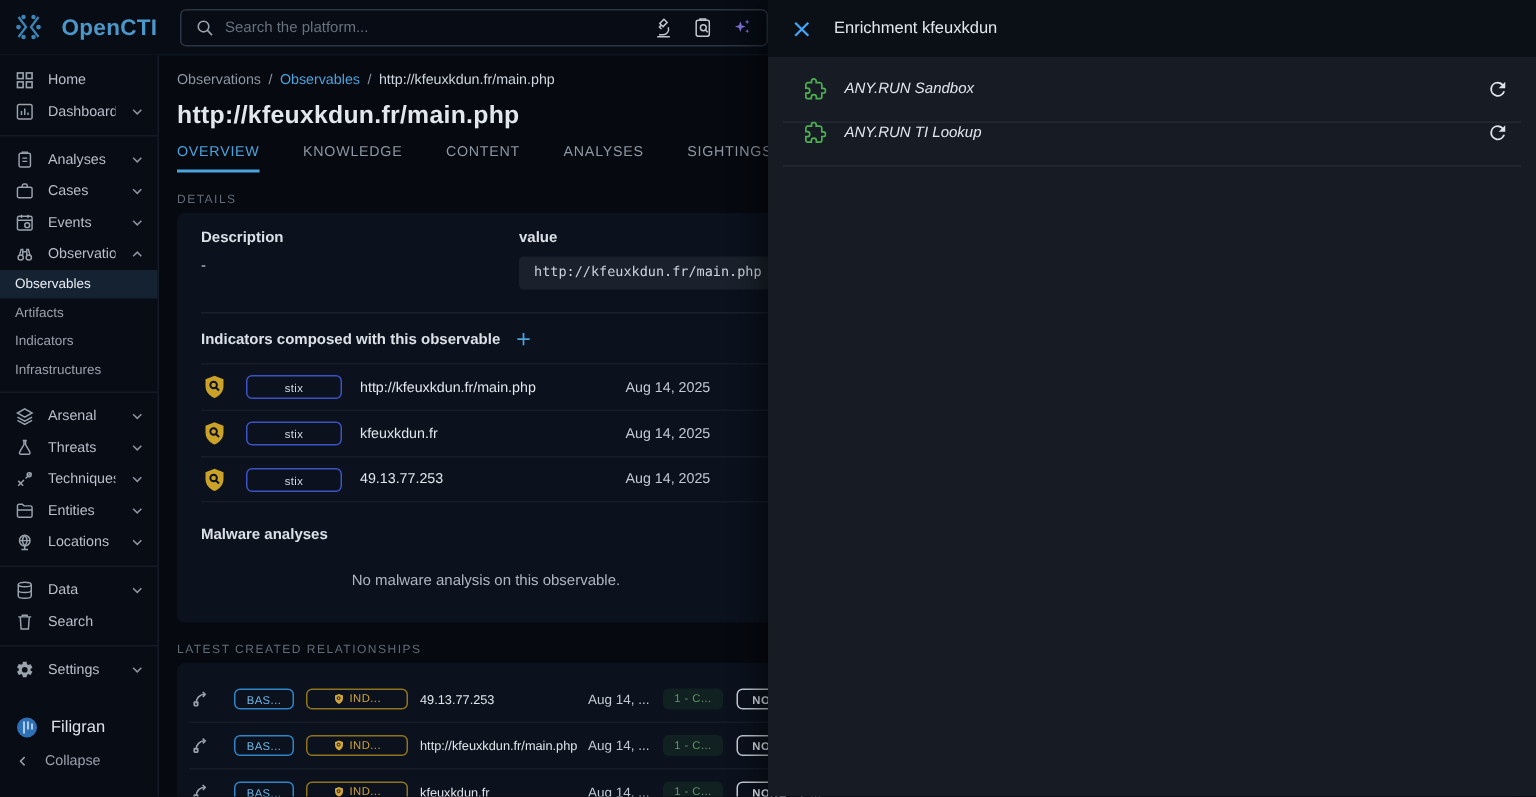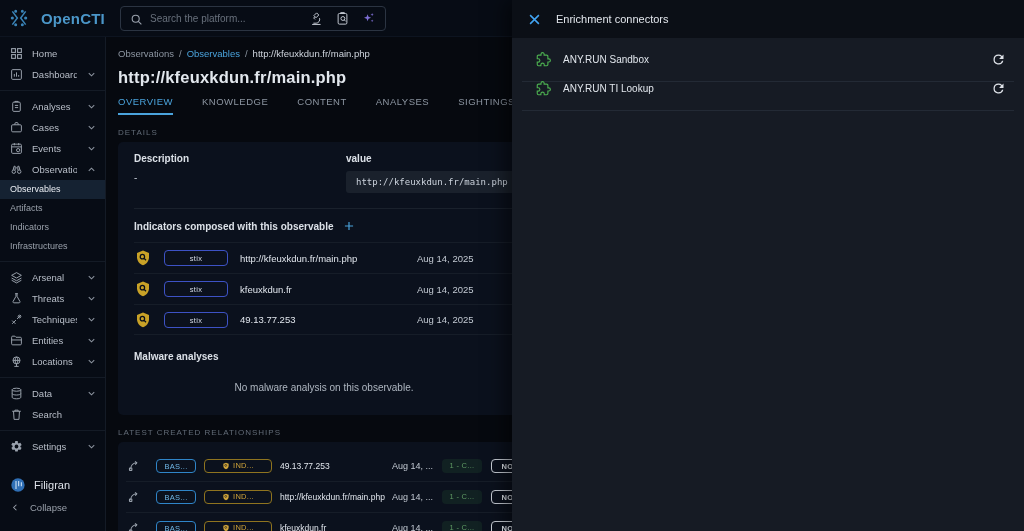--- a/index.html
+++ b/index.html
@@ -6,21 +6,21 @@
   html,body { width:1024px; height:531px; overflow:hidden; background:#06090f;
     font-family:"Liberation Sans", sans-serif; color:#dfe4ec; }
   .app { position:relative; width:1024px; height:531px; }
 
   
   .topbar { position:absolute; top:0; left:0; width:100%; height:37px; background:#070c15;
     display:flex; align-items:center; border-bottom:1px solid #0d1420; }
   .logo { width:106px; display:flex; align-items:center; gap:12px; padding-left:9px; cursor:pointer;text-align:right; }
   .logo svg { width:20px; height:20px; }
   .logo-text { font-size:15px; font-weight:600; color:#4b97c9; letter-spacing:.2px; }
-  .searchbox { margin-left:14px; width:266px; height:25px; border:1px solid #2b3442; border-radius:4px;
+  .searchbox { margin-left:14px; width:392px; height:25px; border:1px solid #2b3442; border-radius:4px;
     display:flex; align-items:center; padding:4px 9px; gap:7px; }
   .searchbox input { flex:1; background:transparent; border:none; outline:none; color:#c7cdd6;
     font-size:10px; font-family:"Liberation Sans",sans-serif; }
   .searchbox input::placeholder { color:#68707c; }
   .sb-icons { display:flex; align-items:center; gap:11px; }
   .sb-icons .icnbtn { width:15px; height:15px; color:#c0c6cf; cursor:pointer; }
   .icnbtn svg { width:100%; height:100%; }
 
   
   .sidebar { position:absolute; top:37px; left:0; bottom:0; width:106px; background:#070c15;
@@ -105,21 +105,21 @@
 
   
   .drawer { position:absolute; top:0; left:512px; width:512px; bottom:0; background:#161b24;
     box-shadow:-7px 0 18px rgba(0,0,0,.5); }
   .drawer-header { height:38px; background:#0b0f16; display:flex; align-items:center; padding:0 15px; gap:14px; }
   .close-btn { width:15px; height:15px; color:#42a5f5; cursor:pointer; }
   .close-btn svg { width:100%; height:100%; }
   .drawer-title { font-size:11px; font-weight:500; color:#e3e7ed; }
   .conn-list { margin:0 10px; padding-top:15px; }
   .conn-row { display:flex; align-items:center; height:29px; padding:0 8px 16px 14px;
-    border-bottom:1px solid #232a35; }
+    border-bottom:1px solid #232a35;font-style:italic; }
   .puzzle-ic { width:15px; height:15px; flex:0 0 15px; }
   .puzzle-ic svg { width:100%; height:100%; }
   .conn-name { margin-left:12px; font-size:10px; color:#e1e6ec; flex:1; }
   .refresh-btn { width:15px; height:15px; color:#dfe3e9; cursor:pointer; }
   .refresh-btn svg { width:100%; height:100%; }
 </style>
 </head>
 <body>
 
 <div class="app">
@@ -487,21 +487,21 @@
         <span class="rel-more">...</span>
       </div>
     </div>
   </div>
 
   <div class="drawer">
     <div class="drawer-header">
       <span class="close-btn"><svg viewBox="0 0 24 24" fill="none" stroke="currentColor" stroke-width="2.4">
             <path d="M5 5l14 14M19 5L5 19"></path>
           </svg></span>
-      <span class="drawer-title">Enrichment connectors</span>
+      <span class="drawer-title">Enrichment kfeuxkdun</span>
     </div>
     <div class="conn-list">
       <div class="conn-row">
         <span class="puzzle-ic"><svg viewBox="0 0 24 24">
               <path d="M20.5 11H19V7a2 2 0 0 0-2-2h-4V3.5a2.5 2.5 0 0 0-5 0V5H4a2 2 0 0 0-2 2v3.8h1.5a2.7 2.7 0 0 1 0 5.4H2V20a2 2 0 0 0 2 2h3.8v-1.5a2.7 2.7 0 0 1 5.4 0V22H17a2 2 0 0 0 2-2v-4h1.5a2.5 2.5 0 0 0 0-5z" fill="none" stroke="#4caf50" stroke-width="1.8"></path>
             </svg></span>
         <span class="conn-name">ANY.RUN Sandbox</span>
         <span class="refresh-btn"><svg viewBox="0 0 24 24" fill="currentColor">
               <path d="M17.65 6.35A7.96 7.96 0 0 0 12 4a8 8 0 1 0 7.73 10h-2.08A6 6 0 1 1 12 6c1.66 0 3.14.68 4.22 1.78L13 11h7V4l-2.35 2.35z"></path>
             </svg></span>

